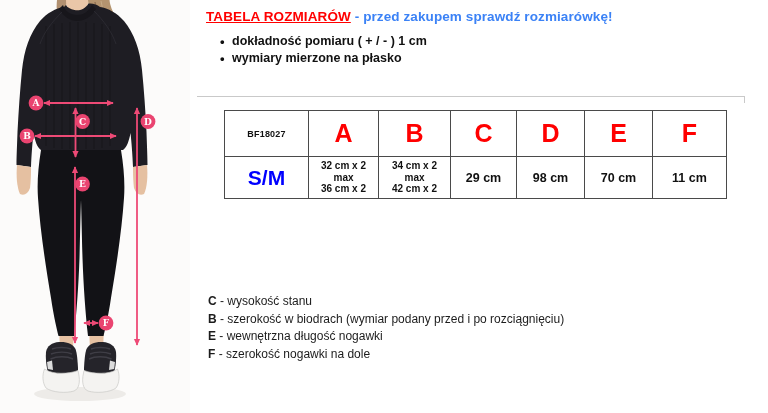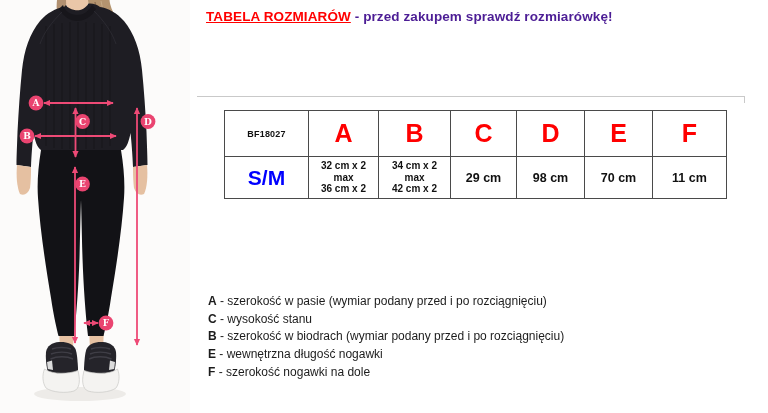--- a/index.html
+++ b/index.html
@@ -6,21 +6,21 @@
   .canvas{
     position:relative;width:768px;height:413px;background:#ffffff;
     font-family:"Liberation Sans",sans-serif;color:#1a1a1a;overflow:hidden;
   }
   
   .title{
     position:absolute;left:206px;top:9px;font-size:13.5px;font-weight:bold;
     white-space:nowrap;letter-spacing:.1px;
   }
   .title .red{color:#ff0000;text-decoration:underline;}
-  .title .suffix{color:#4c1d95;}
+  .title .suffix{color:#3b82f6;}
   .bullets{position:absolute;left:218px;top:33px;}
   .bullet-row{
     font-size:12.5px;font-weight:bold;line-height:17px;white-space:nowrap;color:#111;
     padding-left:14px;position:relative;
   }
   .bullet-row::before{content:"\2022";position:absolute;left:2px;top:0;font-size:13px;}
   
   .frame-line{
     position:absolute;left:197px;top:96px;width:547px;height:6px;
     border-top:1px solid #c9c9c9;border-right:1px solid #c9c9c9;
@@ -154,20 +154,24 @@
       <text class="badge-letter" x="148" y="124.8" text-anchor="middle">D</text>
       <text class="badge-letter" x="82.5" y="187.3" text-anchor="middle">E</text>
       <text class="badge-letter" x="106" y="326.3" text-anchor="middle">F</text>
     </g>
   </svg>
 
   <div class="title">
     <span class="red">TABELA ROZMIARÓW</span><span class="suffix"> - przed zakupem sprawdź rozmiarówkę!</span>
   </div>
 
+  <div class="bullets">
+    <div class="bullet-row">dokładność pomiaru ( + / - ) 1 cm</div>
+    <div class="bullet-row">wymiary mierzone na płasko</div>
+  </div>
 
   <div class="frame-line"></div>
 
   <div class="table-wrap">
     <table class="sizes">
       <colgroup>
         <col style="width:84px">
           <col style="width:70px">
           <col style="width:72px">
         <col style="width:66px">
@@ -196,20 +200,19 @@
         <td class="val">29 cm</td>
         <td class="val">98 cm</td>
         <td class="val">70 cm</td>
         <td class="val">11 cm</td>
       </tr>
     </tbody>
       </table>
   </div>
 
   <div class="legend">
-    <div class="legend-row"><b>A</b><span> - szerokość w pasie (wymiar podany przed i po rozciągnięciu)</span></div>
     <div class="legend-row"><b>C</b><span> - wysokość stanu</span></div>
     <div class="legend-row"><b>B</b><span> - szerokość w biodrach (wymiar podany przed i po rozciągnięciu)</span></div>
     <div class="legend-row"><b>E</b><span> - wewnętrzna długość nogawki</span></div>
     <div class="legend-row"><b>F</b><span> - szerokość nogawki na dole</span></div>
   </div>
 
 </div>
 
 </body></html>

